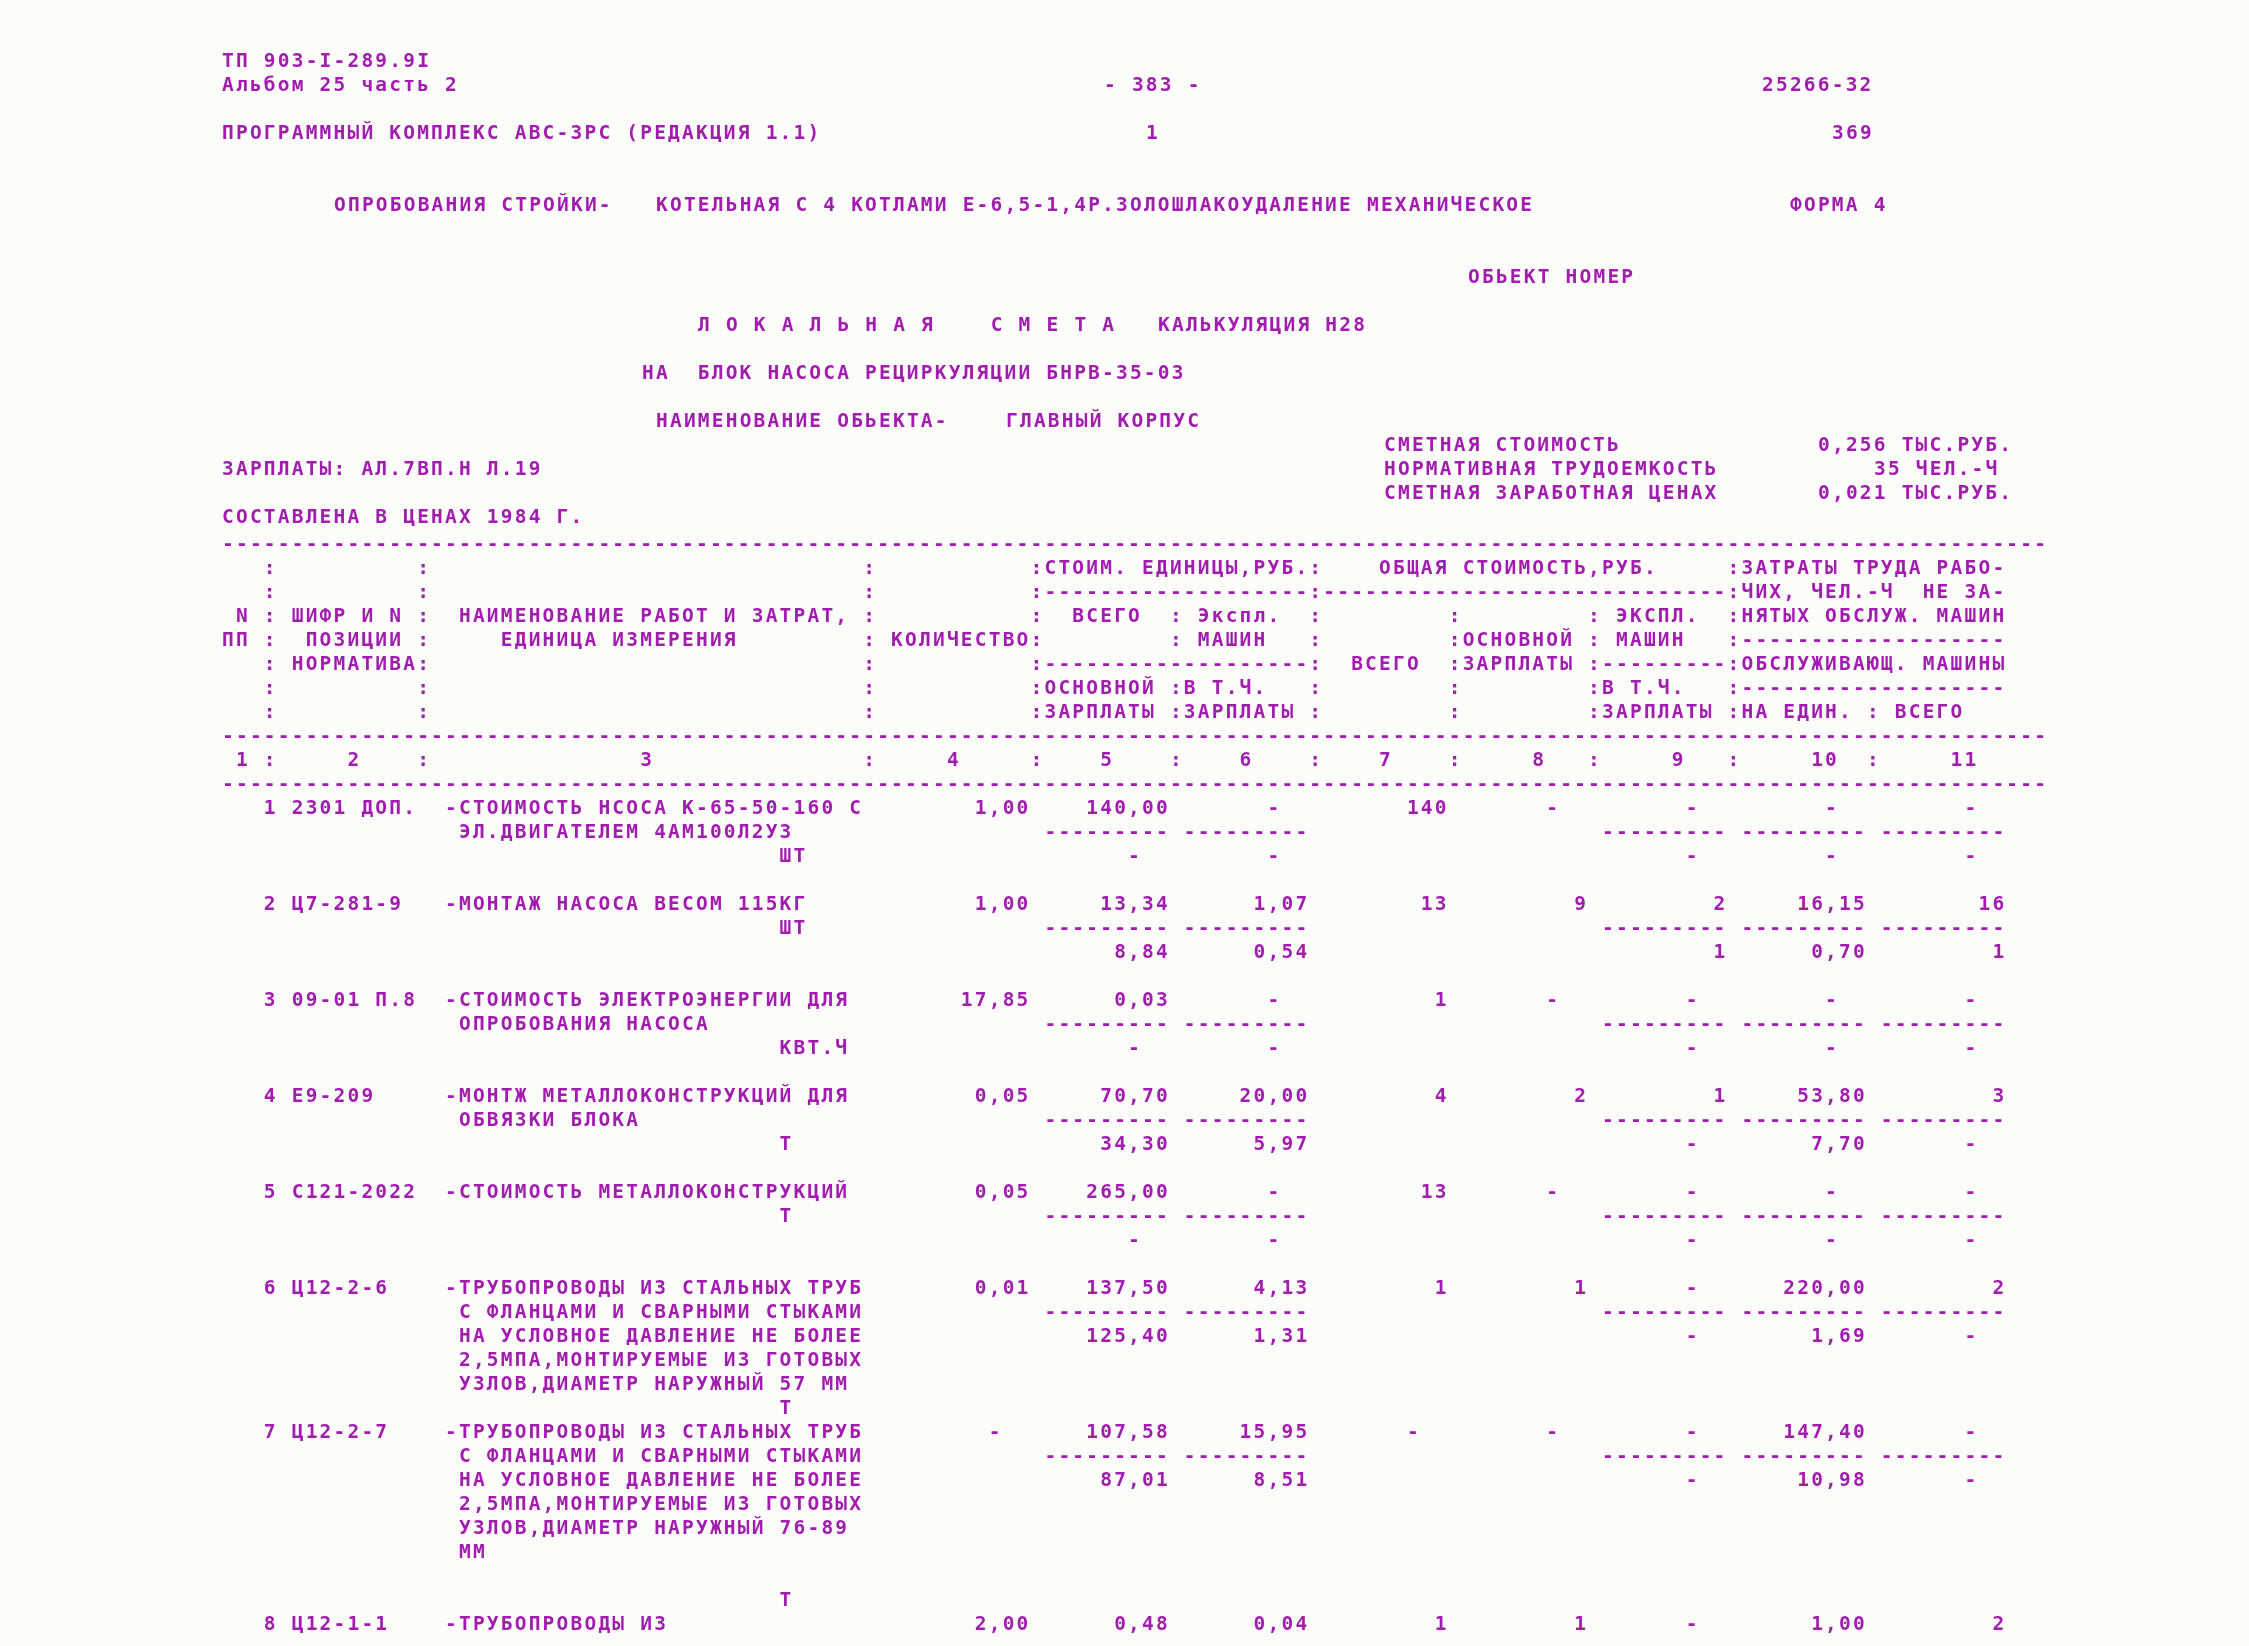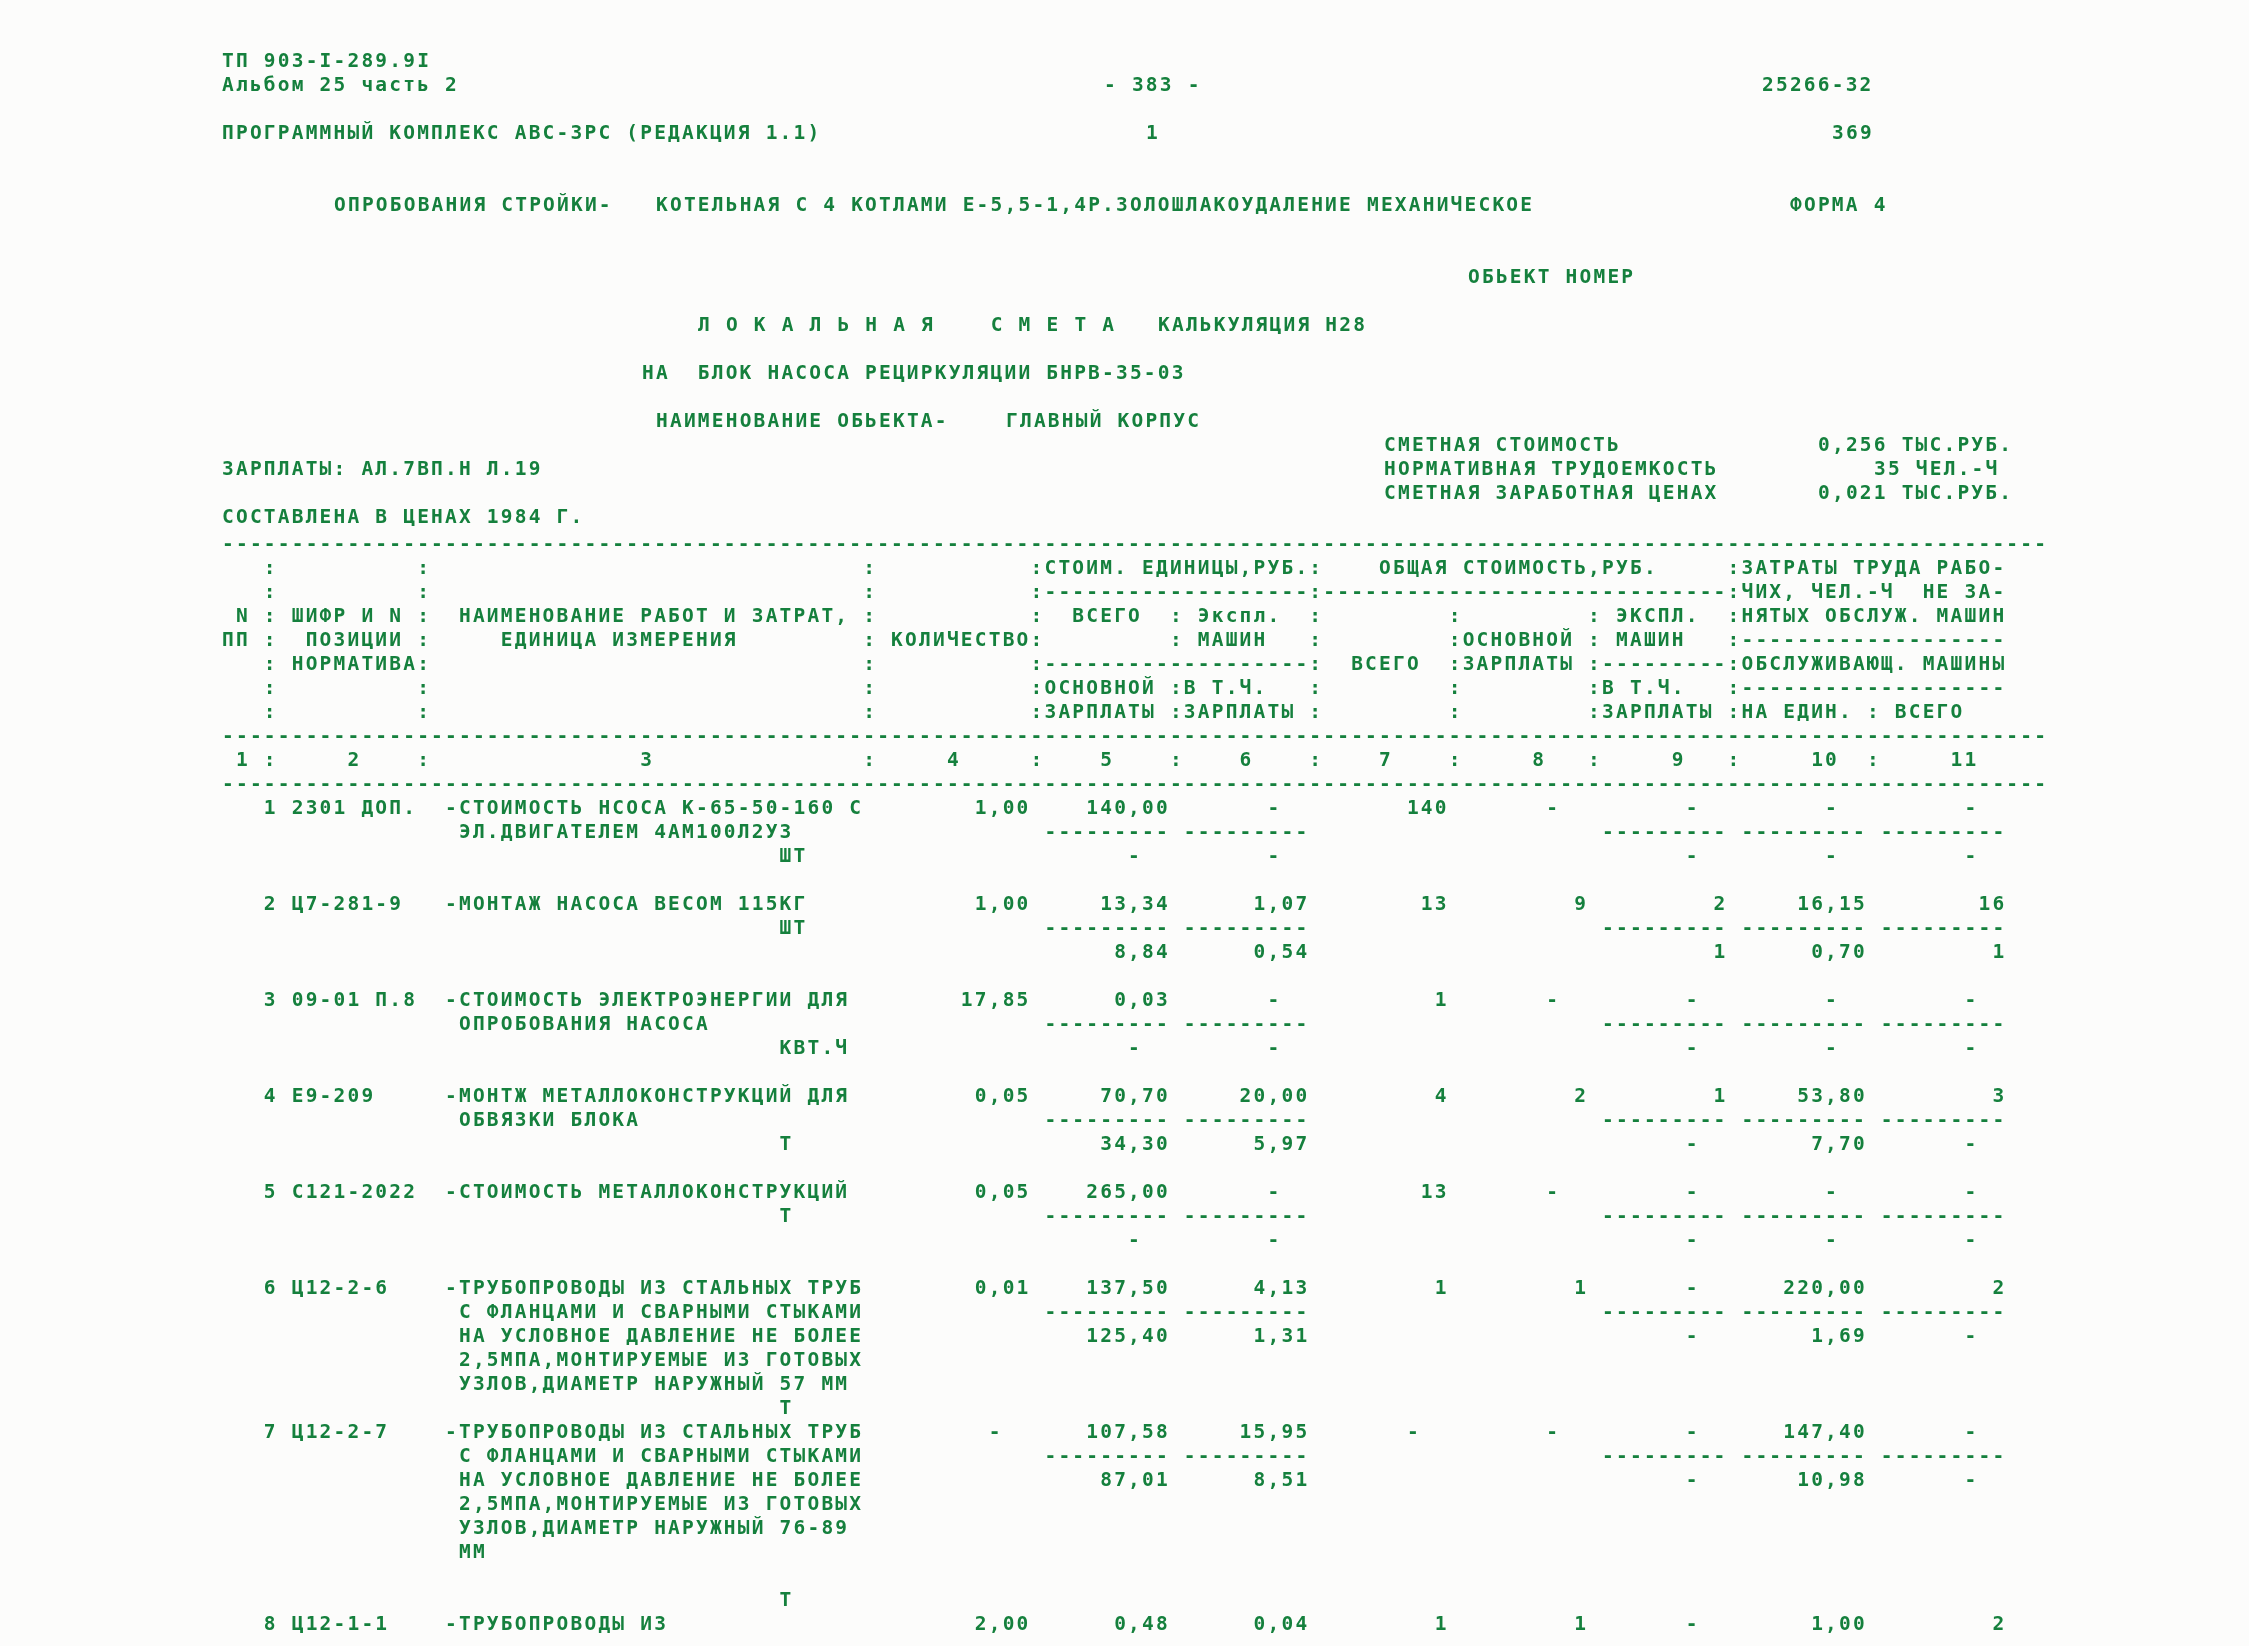--- a/index.html
+++ b/index.html
@@ -5,21 +5,21 @@
   html,body{margin:0;padding:0;background:#ffffff;}
   .page{
     position:relative;
     width:2250px;height:1646px;
     background:#fcfcfb;
     overflow:hidden;
     font-family:"DejaVu Sans Mono", monospace;
     font-weight:bold;
     font-size:19.5px;
     letter-spacing:2.2px;   
-    color:#15803d;
+    color:#a21caf;
   }
   
   .ts{
     position:absolute;
     left:calc(222px + (var(--c) * 14px));
     top:calc(49px + (var(--l) * 24px));
     white-space:pre;
     line-height:24px;
   }
   #table-pre{
@@ -40,21 +40,21 @@
   <span class="ts" style="--l:0;--c:0">ТП 903-I-289.9I</span>
   <span class="ts" style="--l:1;--c:0">Альбом 25 часть 2</span>
   <span class="ts" style="--l:1;--c:63">- 383 -</span>
   <span class="ts" style="--l:1;--c:110">25266-32</span>
 
   <span class="ts" style="--l:3;--c:0">ПРОГРАММНЫЙ КОМПЛЕКС АВС-3РС (РЕДАКЦИЯ 1.1)</span>
   <span class="ts" style="--l:3;--c:66">1</span>
   <span class="ts" style="--l:3;--c:115">369</span>
 
   <span class="ts" style="--l:6;--c:8">ОПРОБОВАНИЯ СТРОЙКИ-</span>
-  <span class="ts" style="--l:6;--c:31">КОТЕЛЬНАЯ С 4 КОТЛАМИ Е-5,5-1,4Р.ЗОЛОШЛАКОУДАЛЕНИЕ МЕХАНИЧЕСКОЕ</span>
+  <span class="ts" style="--l:6;--c:31">КОТЕЛЬНАЯ С 4 КОТЛАМИ Е-6,5-1,4Р.ЗОЛОШЛАКОУДАЛЕНИЕ МЕХАНИЧЕСКОЕ</span>
   <span class="ts" style="--l:6;--c:112">ФОРМА 4</span>
 
   <span class="ts" style="--l:9;--c:89">ОБЬЕКТ НОМЕР</span>
 
   <span class="ts" style="--l:11;--c:34">Л О К А Л Ь Н А Я    С М Е Т А   КАЛЬКУЛЯЦИЯ Н28</span>
   <span class="ts" style="--l:13;--c:30">НА  БЛОК НАСОСА РЕЦИРКУЛЯЦИИ БНРВ-35-03</span>
 
   <span class="ts" style="--l:15;--c:31">НАИМЕНОВАНИЕ ОБЬЕКТА-</span>
   <span class="ts" style="--l:15;--c:56">ГЛАВНЫЙ КОРПУС</span>
 

